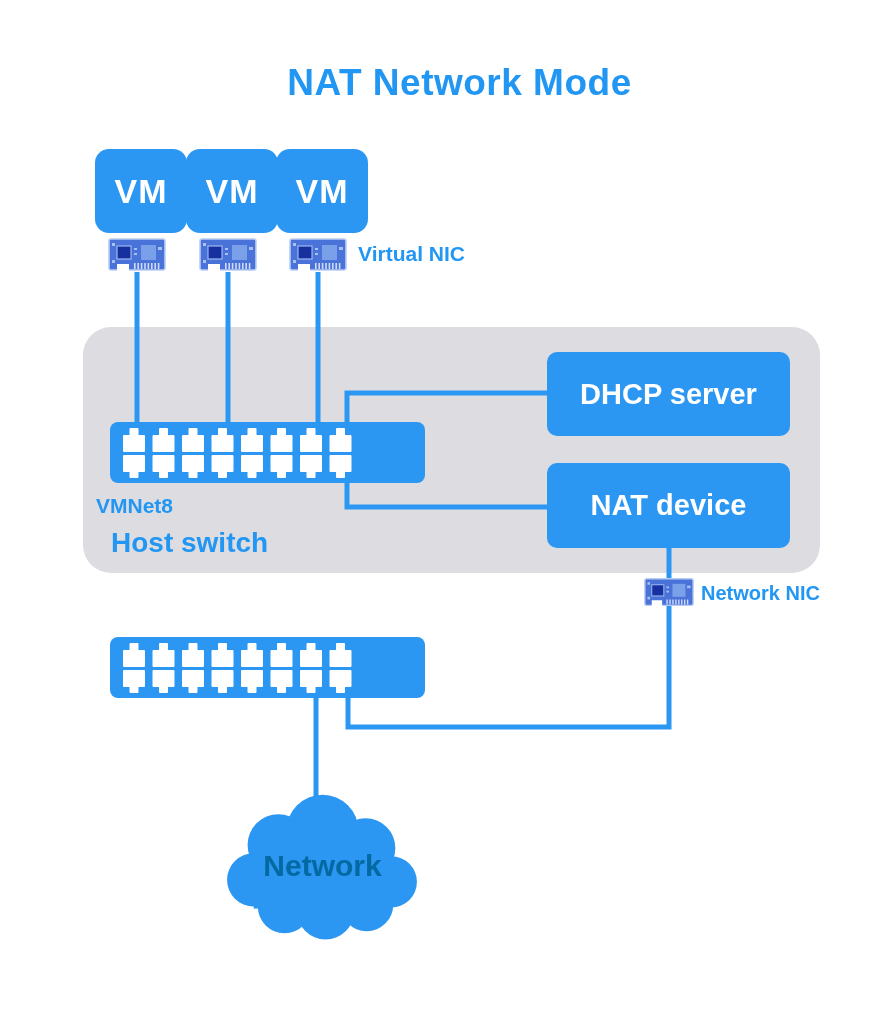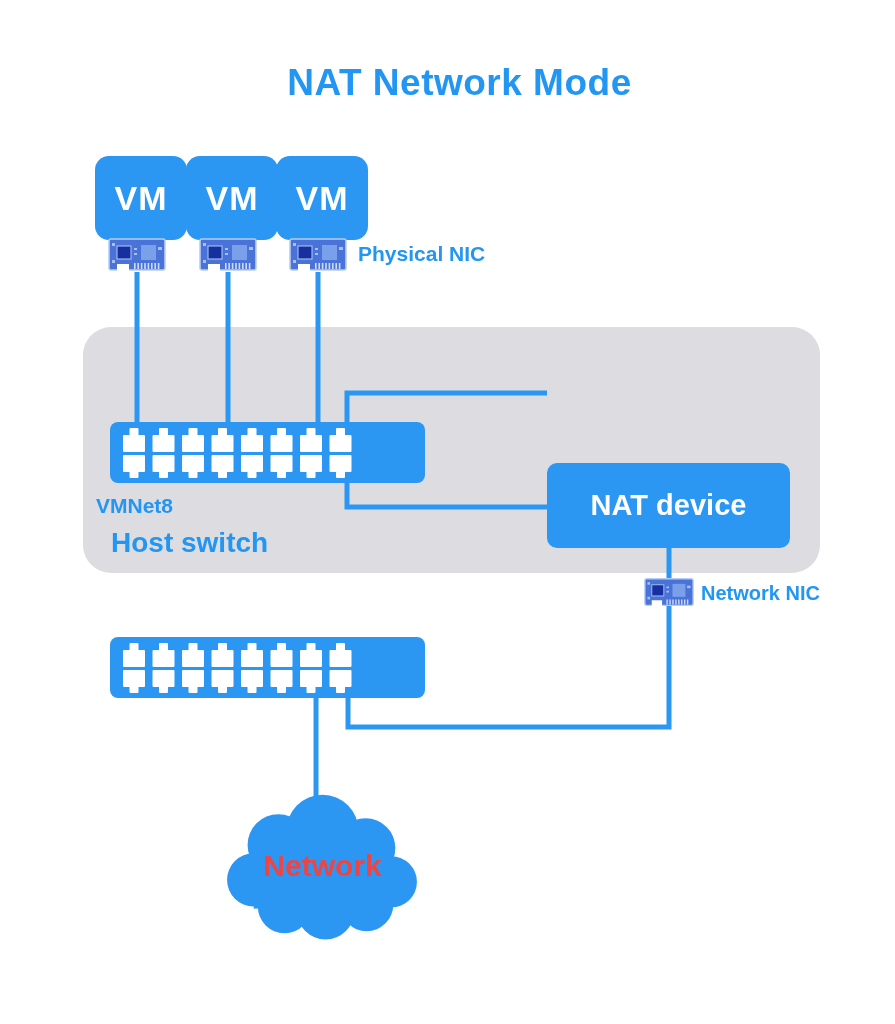--- a/index.html
+++ b/index.html
@@ -28,21 +28,21 @@
   }
 
   .lines-svg{position:absolute;left:0;top:0;width:895px;height:1024px;z-index:1;}
   .lines-svg path{stroke:var(--accent-blue);stroke-width:5;fill:none;}
 
   .node{position:absolute;z-index:2;display:flex;align-items:center;justify-content:center;}
 
   .vm-box{
     width:92px;height:84px;top:149px;border-radius:14px;
     background:var(--accent-blue);color:#ffffff;
-    font-size:34px;font-weight:700;letter-spacing:1px;margin-top:7px;
+    font-size:34px;font-weight:700;letter-spacing:1px;
   }
   .vm-1{left:95px;} .vm-2{left:186px;} .vm-3{left:276px;}
 
   .nic{position:absolute;z-index:2;}
   .nic-1{left:108px;top:238px;} .nic-2{left:199px;top:238px;} .nic-3{left:289px;top:238px;}
   .nic-physical{left:644px;top:577px;}
 
   .switch-bar{
     position:absolute;left:110px;width:315px;height:61px;
     background:var(--accent-blue);border-radius:8px;z-index:2;
@@ -68,21 +68,21 @@
   }
   .box-dhcp{top:352px;height:84px;}
   .box-nat{top:463px;height:85px;}
 
   .cloud-wrap{position:absolute;left:225px;top:790px;width:195px;height:152px;z-index:2;}
   .cloud-wrap svg{position:absolute;left:0;top:0;width:195px;height:152px;}
   .cloud-wrap svg *{fill:var(--accent-blue);}
   .cloud-label{
     position:absolute;left:0;top:0;width:100%;height:100%;
     display:flex;align-items:center;justify-content:center;
-    color:#ef4444;font-size:30px;font-weight:700;z-index:3;
+    color:#0369a1;font-size:30px;font-weight:700;z-index:3;
   }
   .hidden-defs{position:absolute;width:0;height:0;overflow:hidden;}
 </style>
 </head>
 <body>
 
 <svg class="hidden-defs" aria-hidden="true">
   <defs>
     <symbol id="nic-icon" viewBox="0 0 58 34">
       <rect x="1" y="1" width="56" height="31" rx="2" fill="#4a73d9" stroke="#b9cdf4" stroke-width="1.6"></rect>
@@ -127,21 +127,21 @@
 
   <svg class="nic nic-1" width="58" height="34">
       <use href="#nic-icon"></use>
     </svg>
   <svg class="nic nic-2" width="58" height="34">
       <use href="#nic-icon"></use>
     </svg>
   <svg class="nic nic-3" width="58" height="34">
       <use href="#nic-icon"></use>
     </svg>
-  <div class="blue-label label-virtual-nic">Physical NIC</div>
+  <div class="blue-label label-virtual-nic">Virtual NIC</div>
 
   <div class="switch-bar switch-host">
     <svg class="ports-svg" viewBox="0 0 315 61">
         <rect x="19.5" y="6" width="9" height="9" rx="1" fill="#ffffff"></rect>
         <rect x="13" y="13" width="22" height="17" rx="1" fill="#ffffff"></rect>
         <rect x="13" y="33" width="22" height="17" rx="1" fill="#ffffff"></rect>
         <rect x="19.5" y="47" width="9" height="9" rx="1" fill="#ffffff"></rect>
         <rect x="49" y="6" width="9" height="9" rx="1" fill="#ffffff"></rect>
         <rect x="42.5" y="13" width="22" height="17" rx="1" fill="#ffffff"></rect>
         <rect x="42.5" y="33" width="22" height="17" rx="1" fill="#ffffff"></rect>
@@ -168,20 +168,23 @@
         <rect x="196.5" y="47" width="9" height="9" rx="1" fill="#ffffff"></rect>
         <rect x="226" y="6" width="9" height="9" rx="1" fill="#ffffff"></rect>
         <rect x="219.5" y="13" width="22" height="17" rx="1" fill="#ffffff"></rect>
         <rect x="219.5" y="33" width="22" height="17" rx="1" fill="#ffffff"></rect>
         <rect x="226" y="47" width="9" height="9" rx="1" fill="#ffffff"></rect>
       </svg>
   </div>
   <div class="blue-label label-vmnet8">VMNet8</div>
   <div class="blue-label label-host-machine">Host switch</div>
 
+  <div class="node service-box box-dhcp">
+    <span>DHCP server</span>
+  </div>
   <div class="node service-box box-nat">
     <span>NAT device</span>
   </div>
 
   <svg class="nic nic-physical" width="50" height="31">
       <use href="#nic-icon"></use>
     </svg>
   <div class="blue-label label-physical-nic">Network NIC</div>
 
   <div class="switch-bar switch-physical">

